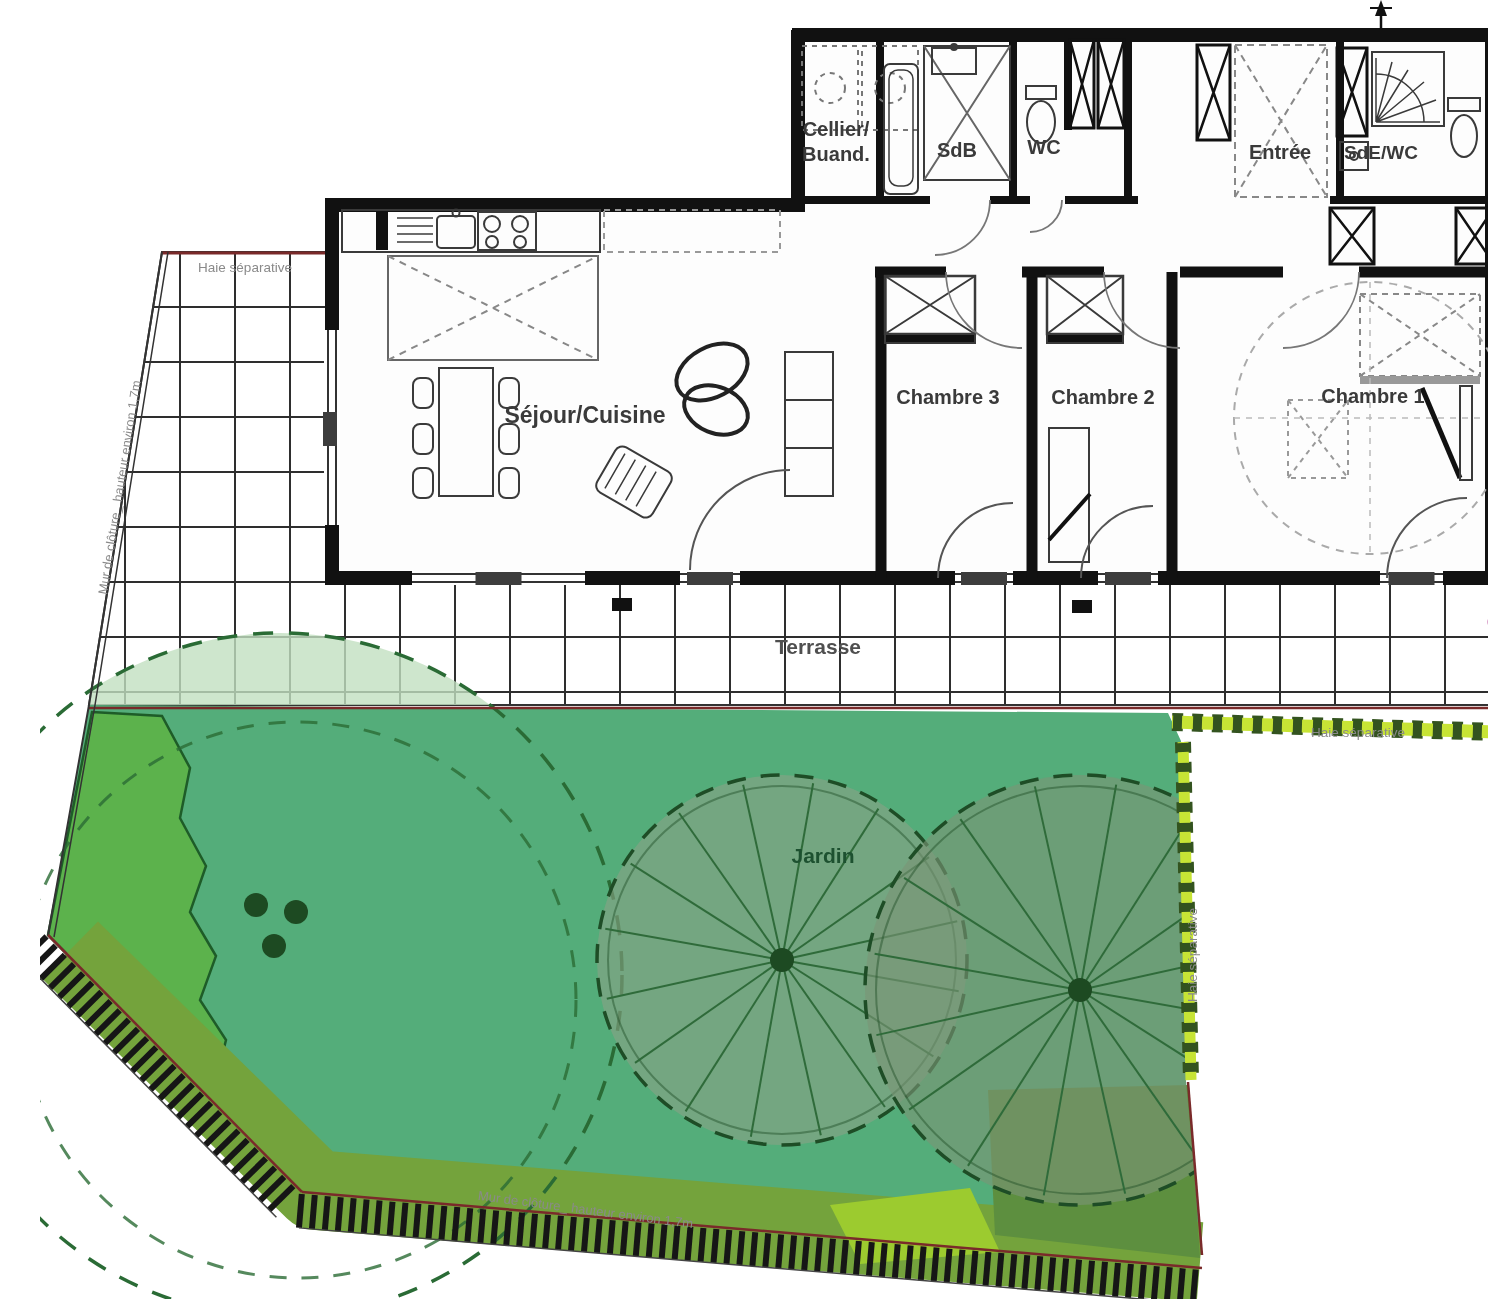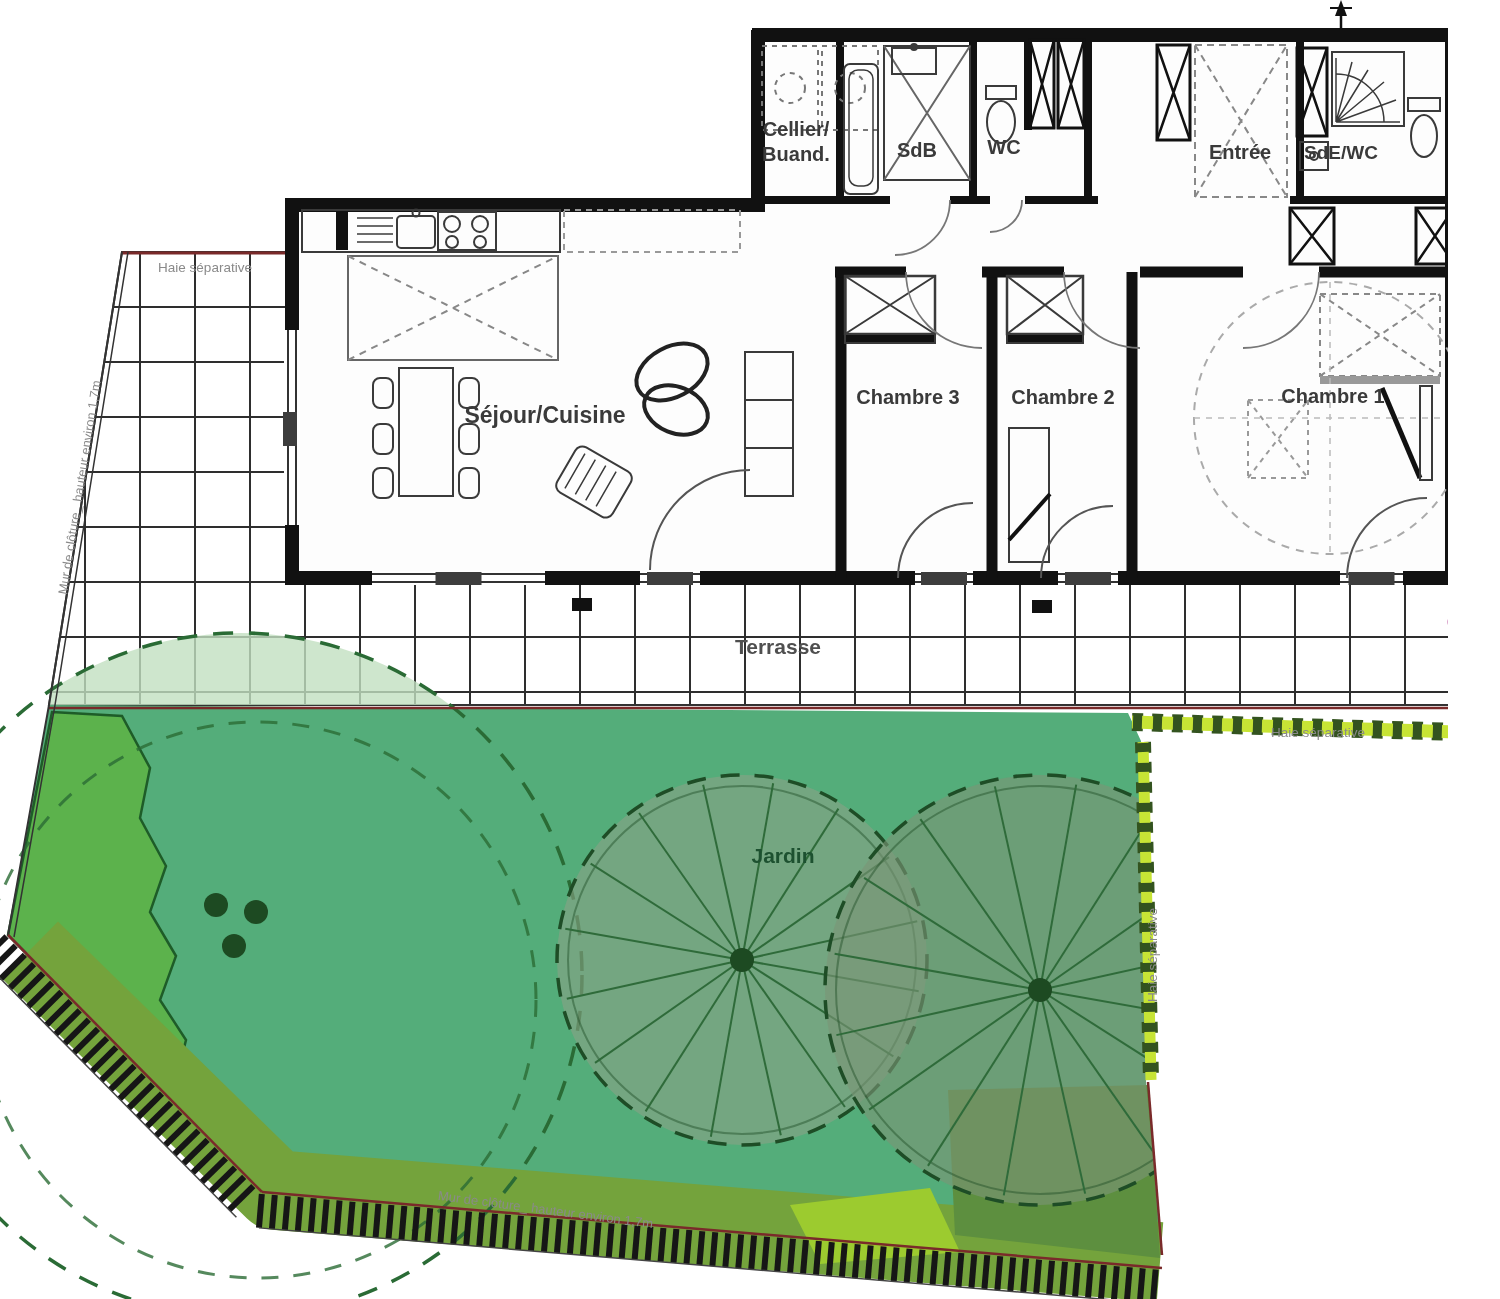--- a/index.html
+++ b/index.html
@@ -1,17 +1,17 @@
 <!DOCTYPE html>
 <html><head>
 <meta charset="utf-8">
 <style>
   html,body{margin:0;padding:0;background:#ffffff;}
   body{font-family:"Liberation Sans", sans-serif;}
-  #stage{position:relative;width:1448px;height:1299px;background:#fff;overflow:hidden;}
+  #stage{position:relative;width:1448px;height:1299px;background:#fff;overflow:hidden;margin-left:40px;}
   svg{display:block;}
   text{font-family:"Liberation Sans", sans-serif;}
   .room-label{font-weight:bold;fill:#3a3a3a;}
   .muted-label{fill:#8a8a8a;font-weight:normal;}
 </style>
 </head>
 <body>
 
 <div id="stage">
 <svg id="plan" width="1500" height="1299" viewBox="0 0 1500 1299">

